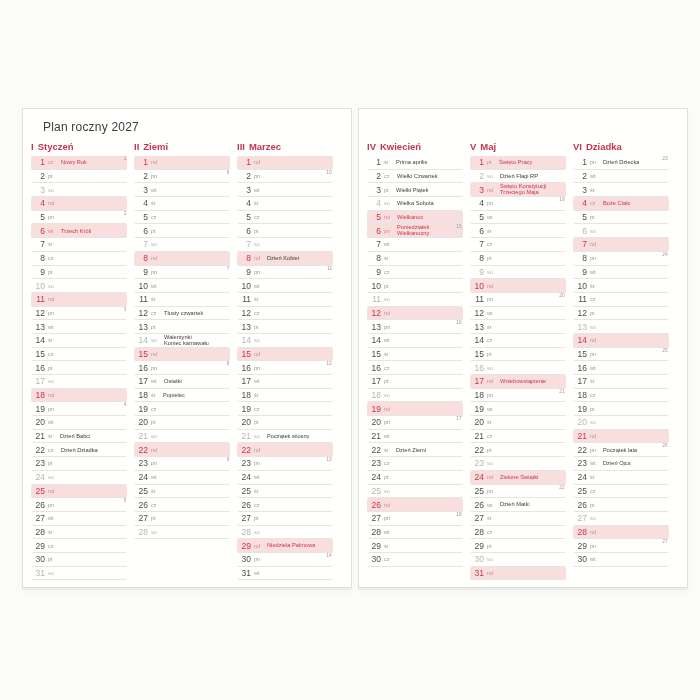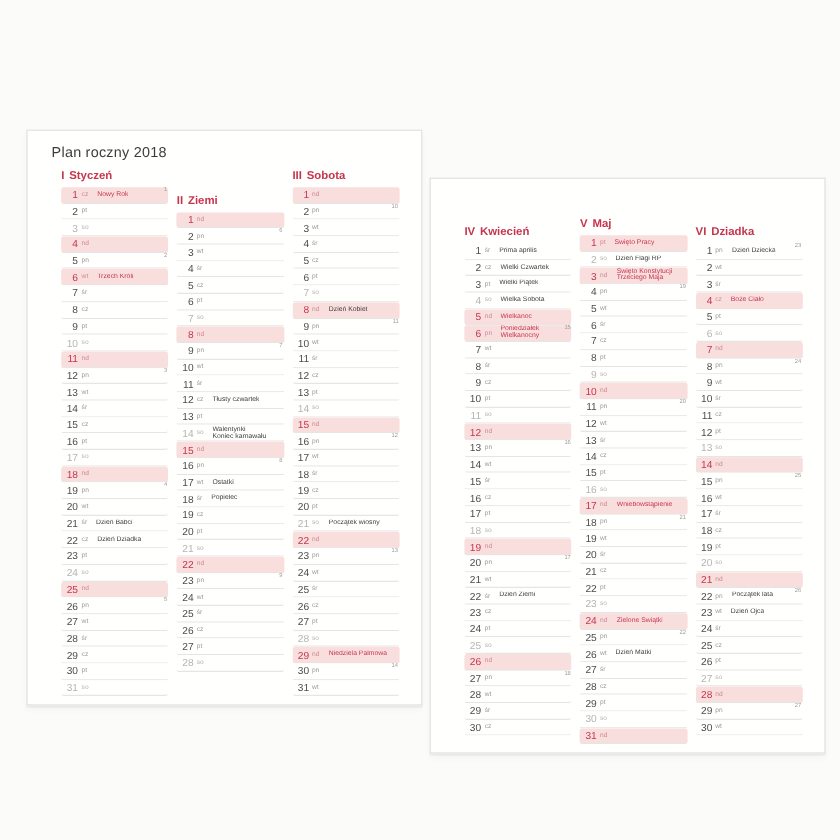--- a/index.html
+++ b/index.html
@@ -8,28 +8,28 @@
     background:#fbfbfa;
     font-family:"Liberation Sans", sans-serif;
     overflow:hidden;
   }
   .page{
     position:absolute;top:108px;width:330px;height:480px;
     background:#fffffe;border:1px solid #e2e0dd;box-sizing:border-box;
     box-shadow:0 2px 0 rgba(0,0,0,0.04), 0 4px 6px rgba(0,0,0,0.03);
   }
   .page.left{left:22px;}
-  .page.right{left:358px;margin-top:40px;}
+  .page.right{left:358px;}
   .book-title{
     position:absolute;top:11px;left:20px;
     font-size:12px;color:#3d3d3d;letter-spacing:0.2px;
   }
   .cols{
-    position:absolute;top:32px;left:28px;right:18px;
-    display:flex;gap:7px;align-items:center;
+    position:absolute;top:32px;left:8px;right:18px;
+    display:flex;gap:7px;
   }
   .month{flex:1;min-width:0;}
   .mhead{
     height:12px;margin-bottom:3px;
     font-size:9.5px;font-weight:bold;color:var(--accent);
     white-space:nowrap;
   }
   .mhead .mroman{margin-right:4px;}
   .day-row{
     position:relative;height:13.7px;box-sizing:border-box;
@@ -59,21 +59,21 @@
   .day-row.hl{background:var(--highlight);}
   .day-row.hl .num{color:var(--accent);}
   .day-row.hl .dow{color:#cf8b96;}
   .day-row.sat .num,.day-row.sat .dow{color:#b5b5b5;}
   .day-row .hol.red{color:var(--accent);}
 </style>
 </head>
 <body style="--accent: #c5364e; --highlight: #f9dede;">
 
 <div class="page left">
-  <div class="book-title">Plan roczny 2018</div>
+  <div class="book-title">Plan roczny 2027</div>
   <div class="cols" id="cols-left">
       <div class="month">
         <div class="mhead"><span class="mroman">I</span><span class="mname">Styczeń</span></div>
         <div class="day-row hl">
           <span class="num">1</span>
           <span class="dow">cz</span>
           <span class="hol red">Nowy Rok</span>
           <span class="wk">1</span>
         </div>
         <div class="day-row">
@@ -322,21 +322,21 @@
         <div class="day-row">
           <span class="num">27</span>
           <span class="dow">pt</span>
         </div>
         <div class="day-row sat">
           <span class="num">28</span>
           <span class="dow">so</span>
         </div>
       </div>
       <div class="month">
-        <div class="mhead"><span class="mroman">III</span><span class="mname">Sobota</span></div>
+        <div class="mhead"><span class="mroman">III</span><span class="mname">Marzec</span></div>
         <div class="day-row hl">
           <span class="num">1</span>
           <span class="dow">nd</span>
         </div>
         <div class="day-row">
           <span class="num">2</span>
           <span class="dow">pn</span>
           <span class="wk">10</span>
         </div>
         <div class="day-row">

